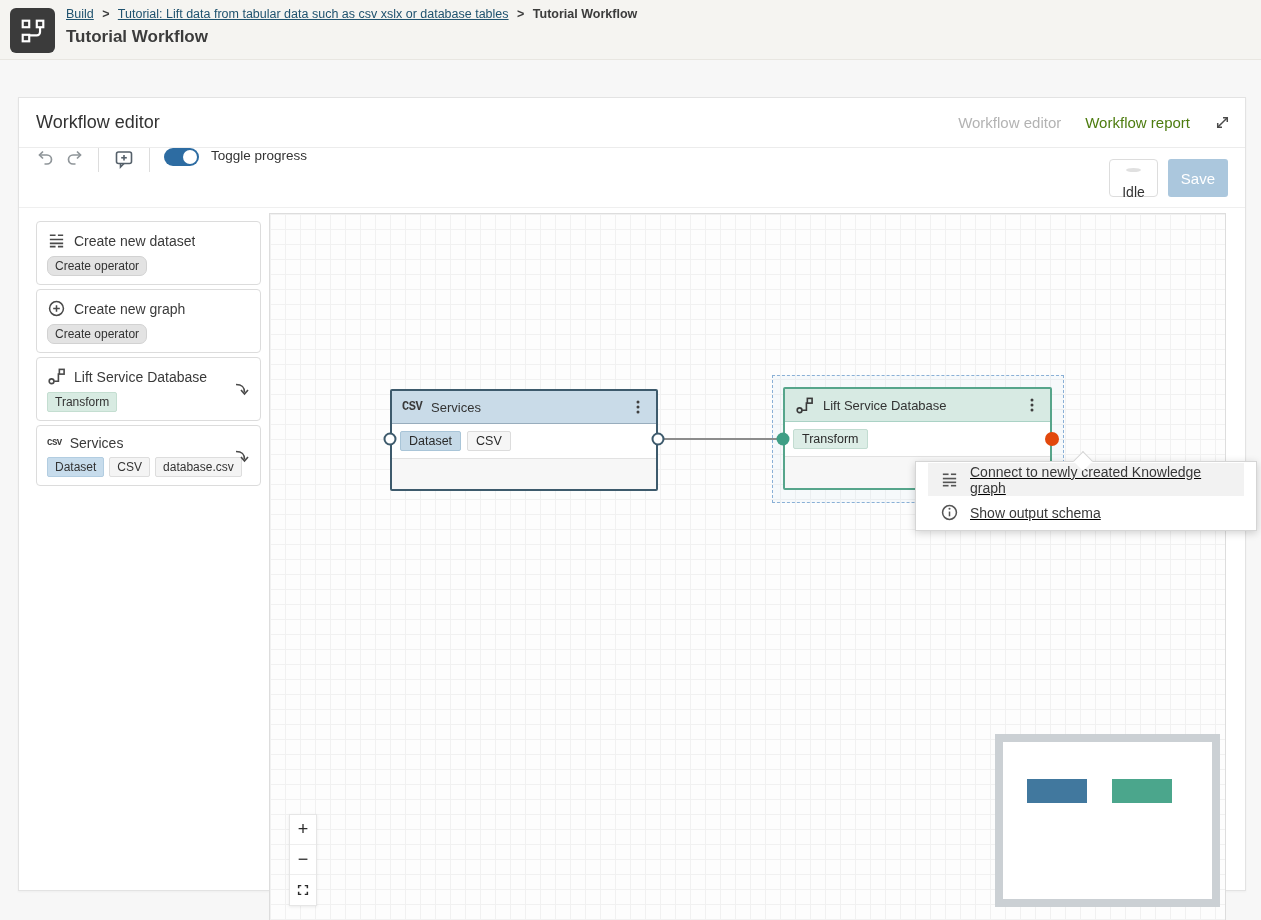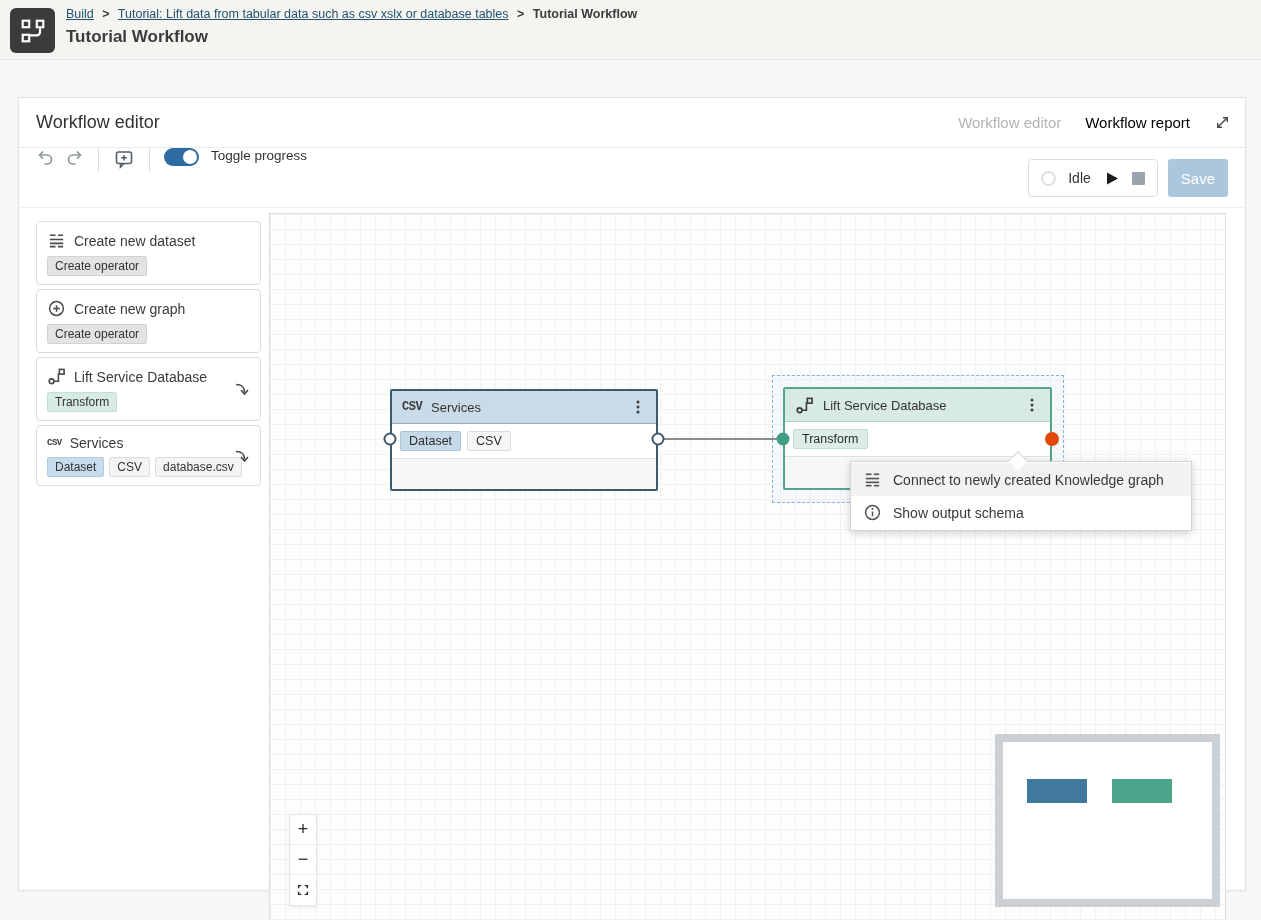--- a/index.html
+++ b/index.html
@@ -14,56 +14,56 @@
   .breadcrumb a { color:#20536f; text-decoration:underline; cursor:pointer; }
   .breadcrumb .sep { margin:0 5px; color:#3c3c3c; font-weight:bold; }
   .breadcrumb .crumb-current { color:#3c3c3c; font-weight:bold; }
   .page-title { margin-top:6px; font-size:17px; font-weight:bold; color:#3c3c3c; }
 
   
   .panel { position:absolute; left:18px; top:75px; width:1228px; height:794px; background:#fff; border:1px solid #e3e3e3; box-shadow:0 1px 2px rgba(0,0,0,.04);margin-top:22px; }
   .panel-header { position:absolute; left:0; top:0; right:0; height:50px; border-bottom:1px solid #ececec; display:flex; align-items:center; }
   .panel-title { margin-left:17px; font-size:18px; color:#333; }
   .panel-tabs { position:absolute; right:14px; display:flex; align-items:center; gap:24px; }
-  .tab { font-size:15px; color:#000000; cursor:pointer; }
+  .tab { font-size:15px; color:#4d7c0f; cursor:pointer; }
   .tab.muted { color:#b3b3b3; }
   .expand-btn { color:#4a4a4a; cursor:pointer; }
 
   
   .toolbar { position:absolute; left:0; top:50px; right:0; height:60px; border-bottom:1px solid #efefef; }
   .tb-left { position:absolute; left:17px; top:0; height:60px; display:flex; align-items:flex-start; gap:10px; }
   .tb-icon { color:#8f9599; cursor:pointer; }
   .tb-icon.dark { color:#55606a; }
   .tb-divider { width:1px; height:24px; background:#ddd; margin:0 4px; }
   .toggle { width:35px; height:18px; border-radius:9px; background:var(--accent-blue,#2d6ca2); position:relative; cursor:pointer; }
   .toggle .knob { position:absolute; right:2px; top:2px; width:14px; height:14px; border-radius:50%; background:#fff; }
   .toggle-label { font-size:13.5px; color:#333; margin-left:2px; }
   .tb-right { position:absolute; right:17px; top:11px; display:flex; align-items:center; gap:10px; }
-  .status-group { display:flex; align-items:center; gap:12px; border:1px solid #ddd; border-radius:4px; height:38px; padding:8px 12px; background:#fff; }
+  .status-group { display:flex; align-items:center; gap:12px; border:1px solid #ddd; border-radius:4px; height:38px; padding:8px 12px; background:#fff;flex-direction:column; }
   .status-circle { width:15px; height:15px; border-radius:50%; border:2px solid #e0e0e0; background:#fff; }
   .status-label { font-size:14px; color:#333; }
   .play-btn { color:#1c1c1c; cursor:pointer; }
   .stop-btn { width:13px; height:13px; background:#9aa2ab; border-radius:1px; cursor:pointer; }
   .save-btn { height:38px; min-width:58px; padding:0 13px; background:var(--save-button-bg,#abc7dd); color:#fff; border:none; border-radius:3px; font-size:15px; font-family:inherit; cursor:default; }
 
   
   .content { position:absolute; left:0; top:110px; right:0; bottom:0; }
   .sidebar { position:absolute; left:17px; top:13px; width:225px; }
   .search-pill { display:flex; align-items:center; gap:8px; height:34px; border:1px solid #bdbdbd; border-radius:17px; padding:0 12px; background:#fff; margin-bottom:16px; }
   .search-pill input { border:none; outline:none; flex:1; min-width:0; font-size:14.5px; font-family:inherit; color:#333; background:transparent; }
   .search-pill input::placeholder { color:#9e9e9e; }
   .op-card { position:relative; border:1px solid #dcdcdc; border-radius:4px; background:#fff; padding:9px 10px 8px 10px; margin-bottom:4px; overflow:hidden; }
   .op-title-row { display:flex; align-items:center; gap:8px; color:#3a3a3a; }
   .op-title { font-size:14px; white-space:nowrap; overflow:hidden; text-overflow:ellipsis; }
   .op-card.has-arrow .op-title { max-width:150px; }
   .op-icon { color:#4a4a4a; flex:0 0 auto; }
   .csv-glyph { font-family:"Liberation Mono", monospace; font-weight:bold; font-size:9px; letter-spacing:-0.5px; color:#3a3a3a; }
   .tag-row { display:flex; gap:5px; margin-top:6px; white-space:nowrap; }
   .tag { font-size:12px; padding:2px 7px; border-radius:2px; color:#333; border:1px solid transparent; flex:0 0 auto; }
-  .tag.neutral { background:#e3e3e3; border-color:#d2d2d2; }
+  .tag.neutral { background:#e3e3e3; border-color:#d2d2d2;border-radius:7px; }
   .tag.neutral-light { background:#f4f4f4; border-color:#ddd; }
   .tag.transform { background:#d8ebe2; border-color:#c4ded1; }
   .tag.dataset { background:#c7dcec; border-color:#b2cde1; }
   .insert-arrow { position:absolute; right:9px; top:50%; transform:translateY(-50%); color:#4a4a4a; cursor:pointer; }
 
   
   .canvas { position:absolute; left:250px; top:5px; width:957px; height:715px; border:1px solid #ddd; background-color:#fdfdfd;
     background-image:linear-gradient(to right,#f1f1f1 1px,transparent 1px),linear-gradient(to bottom,#f1f1f1 1px,transparent 1px);
     background-size:15px 15px; }
   .selection-box { position:absolute; left:502px; top:161px; width:292px; height:128px; border:1px dashed #8ab0d6; background:rgba(160,195,225,.07); }
@@ -86,21 +86,21 @@
   .node-lift { left:513px; top:173px; width:269px; height:103px; border:2px solid var(--node-lift-border,#56a58b); }
   .node-lift .node-header { background:var(--node-lift-header,#d7eae3); border-bottom:1px solid rgba(86,165,139,.35); }
   .tag-node-transform { background:#dcede6; border-color:#c2dcd1; }
 
   .port { position:absolute; width:13px; height:13px; border-radius:50%; transform:translate(-50%,-50%); z-index:5; }
   .port.hollow { background:#fff; border:2px solid var(--node-csv-border,#3d5a6c); }
   .port.in-filled { background:var(--port-in-color,#3f9e85); }
   .port.out-filled { background:var(--port-out-color,#e2480c); width:14px; height:14px; cursor:pointer; }
 
   
-  .ctx-menu { position:absolute; left:580px; top:247px; width:342px; background:#fff; border:1px solid #d5d5d5; box-shadow:0 2px 8px rgba(0,0,0,.18); z-index:10; padding:1px 0; }
+  .ctx-menu { position:absolute; left:645px; top:247px; width:342px; background:#fff; border:1px solid #d5d5d5; box-shadow:0 2px 8px rgba(0,0,0,.18); z-index:10; padding:1px 12px;text-decoration:underline; }
   .menu-caret { position:absolute; top:-8px; left:160px; width:14px; height:14px; background:#fff; border-left:1px solid #d5d5d5; border-top:1px solid #d5d5d5; transform:rotate(45deg); }
   .ctx-item { height:33px; display:flex; align-items:center; gap:11px; padding:0 12px; font-size:14px; color:#383838; cursor:pointer; }
   .ctx-item.hovered { background:#f2f2f2; }
   .ctx-item .mi { color:#555; flex:0 0 auto; }
 
   
   .zoom-controls { position:absolute; left:19px; top:600px; width:28px; background:#fff; border:1px solid #e6e6e6; box-shadow:0 1px 3px rgba(0,0,0,.08); z-index:6; }
   .zoom-btn { width:100%; height:30px; display:flex; align-items:center; justify-content:center; font-size:18px; color:#2b2b2b; border-bottom:1px solid #eee; cursor:pointer; background:#fff; }
   .zoom-btn:last-child { border-bottom:none; }
   .minimap { position:absolute; left:725px; top:520px; width:225px; height:173px; border:8px solid #cbd0d4; background:#fff; z-index:6; }

